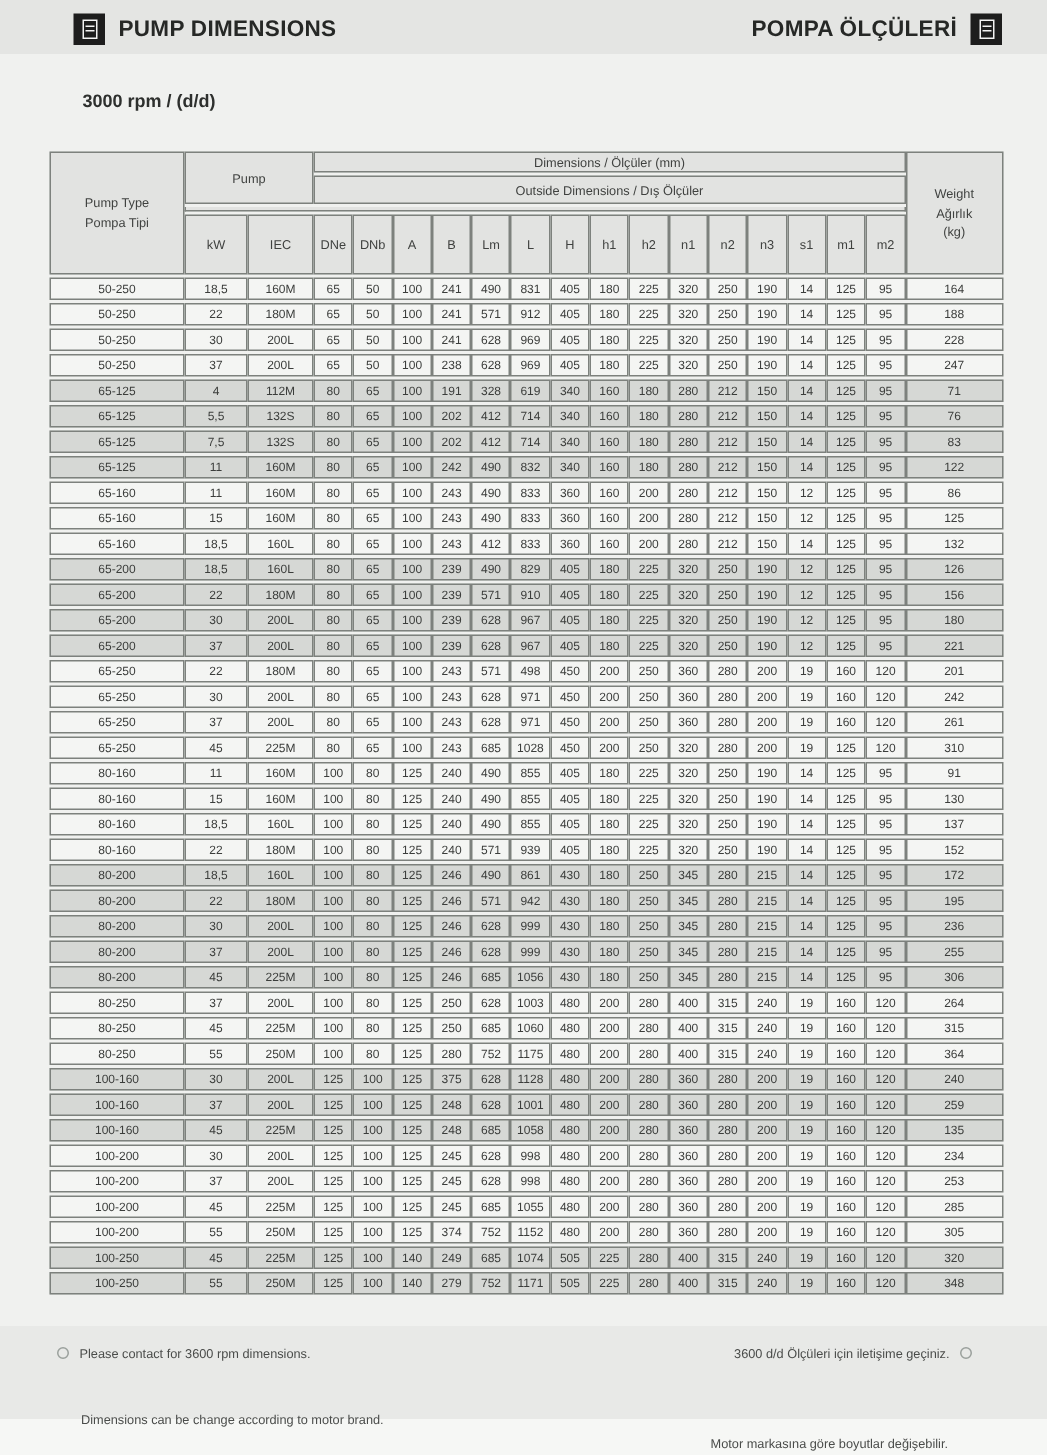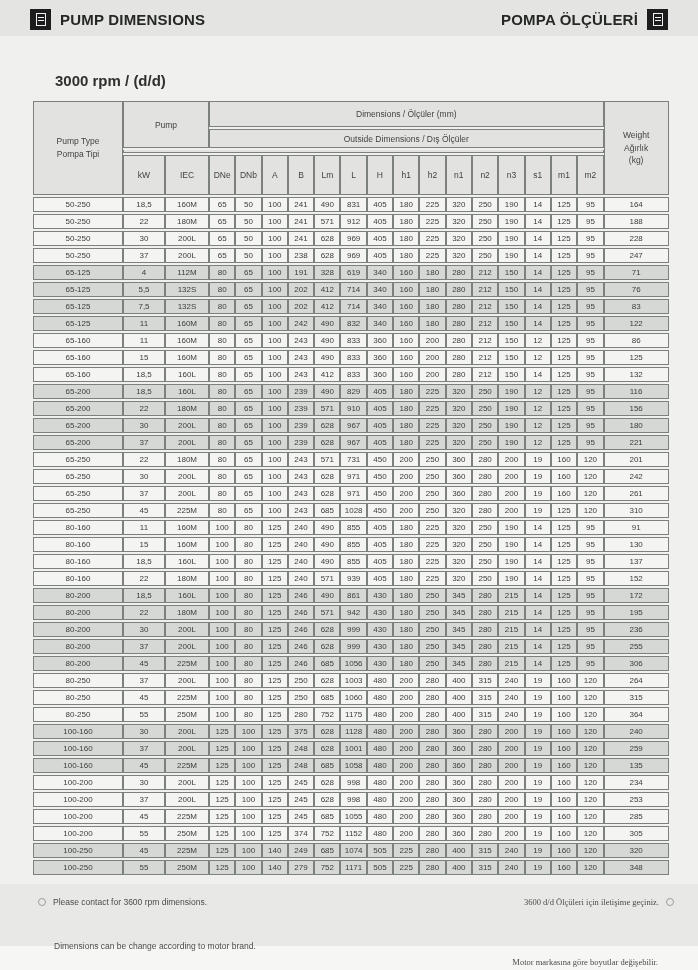--- a/index.html
+++ b/index.html
@@ -6,58 +6,58 @@
   html,body { width:698px; height:970px; }
   body {
     font-family:"Liberation Sans", sans-serif;
     background:#f0f1ef;
     color:#3b3d3b;
     position:relative;
     overflow:hidden;
   }
   .top-band { position:absolute; left:0; top:0; width:698px; height:36px; background:#e4e5e3; }
   .title-row { position:absolute; left:30px; right:30px; top:7px; height:24px; display:flex; justify-content:space-between; align-items:center; }
-  .title-group { display:flex; align-items:center; gap:9px; }
+  .title-group { display:flex; align-items:center; gap:9px;margin-left:19px; }
   .doc-icon { width:21px; height:21px; background:#1d1d1d; display:inline-flex; align-items:center; justify-content:center; }
   .doc-icon .glyph { width:10px; height:13px; border:1.4px solid #f2f2f2; position:relative; }
   .doc-icon .glyph::before, .doc-icon .glyph::after {
     content:""; position:absolute; left:1px; right:1px; height:1px; background:#f2f2f2;
   }
   .doc-icon .glyph::before { top:3px; }
   .doc-icon .glyph::after { top:6px; }
   .page-title { font-size:15px; font-weight:bold; letter-spacing:0.2px; color:#262826; }
-  .subtitle { position:absolute; left:55px; top:72px; font-size:15px; font-weight:bold; color:#2e302e; }
+  .subtitle { position:absolute; left:55px; top:60px; font-size:12px; font-weight:bold; color:#2e302e; }
 
   .table-wrap { position:absolute; left:33px; top:99px; width:635px; }
   table { width:635px; border-collapse:separate; border-spacing:0 2px; table-layout:fixed; }
   col.c-pt { width:90px; }
   col.c-kw { width:42px; }
   col.c-iec { width:44px; }
   col.c-dim { width:26.3px; }
   col.c-wt { width:65px; }
   th, td {
     border:1px solid #7d817d;
     font-weight:normal;
     text-align:center;
     vertical-align:middle;
     overflow:hidden;
     white-space:nowrap;
   }
   thead th { background:#e2e3e1; font-size:8.5px; color:#3f413f; }
-  th.h-dims { height:26px; }
+  th.h-dims { height:14px; }
   th.h-outside { height:19px; }
   th.h-spacer { height:3px; padding:0; border-top:none; }
   th.h-letters { height:40px; font-size:8.5px;margin-left:16px; }
   th.h-pump, th.h-weight { font-size:8.5px; line-height:1.5; }
   tbody td { height:15px; font-size:8px; background:#f4f5f3; color:#3b3d3b; padding:0 1px; }
   tbody tr.shaded td { background:#d6d8d5; }
   .footer-band { position:absolute; left:0; top:884px; width:698px; height:62px; background:#e8e9e7; }
   .bottom-strip { position:absolute; left:0; top:946px; width:698px; height:24px; background:#f6f7f5; }
   .footnote-left { position:absolute; left:38px; top:894px; font-size:8.5px; color:#4a4c4a; line-height:1.9; }
-  .footnote-right { position:absolute; right:24px; top:894px; font-size:8.5px; color:#4a4c4a; line-height:1.9; text-align:right;font-family:Liberation Serif, serif; }
+  .footnote-right { position:absolute; right:50px; top:894px; font-size:8.5px; color:#4a4c4a; line-height:1.9; text-align:right; }
   .note-line { display:flex; align-items:center; gap:7px; }
   .note-line.indent { padding-left:16px;margin-top:28px; }
   .ring-icon { width:8px; height:8px; border:1px solid #9aa09c; border-radius:50%; display:inline-block; flex:0 0 auto; }
 </style>
 </head>
 <body>
 
 <div class="top-band"></div>
 
 <div class="title-row">
@@ -384,21 +384,21 @@
           <td>829</td>
           <td>405</td>
           <td>180</td>
           <td>225</td>
           <td>320</td>
           <td>250</td>
           <td>190</td>
           <td>12</td>
           <td>125</td>
           <td>95</td>
-          <td>116</td>
+          <td>126</td>
         </tr>
         <tr class="shaded">
           <td>65-200</td>
           <td>22</td>
           <td>180M</td>
           <td>80</td>
           <td>65</td>
           <td>100</td>
           <td>239</td>
           <td>571</td>
@@ -458,21 +458,21 @@
         </tr>
         <tr>
           <td>65-250</td>
           <td>22</td>
           <td>180M</td>
           <td>80</td>
           <td>65</td>
           <td>100</td>
           <td>243</td>
           <td>571</td>
-          <td>731</td>
+          <td>498</td>
           <td>450</td>
           <td>200</td>
           <td>250</td>
           <td>360</td>
           <td>280</td>
           <td>200</td>
           <td>19</td>
           <td>160</td>
           <td>120</td>
           <td>201</td>

